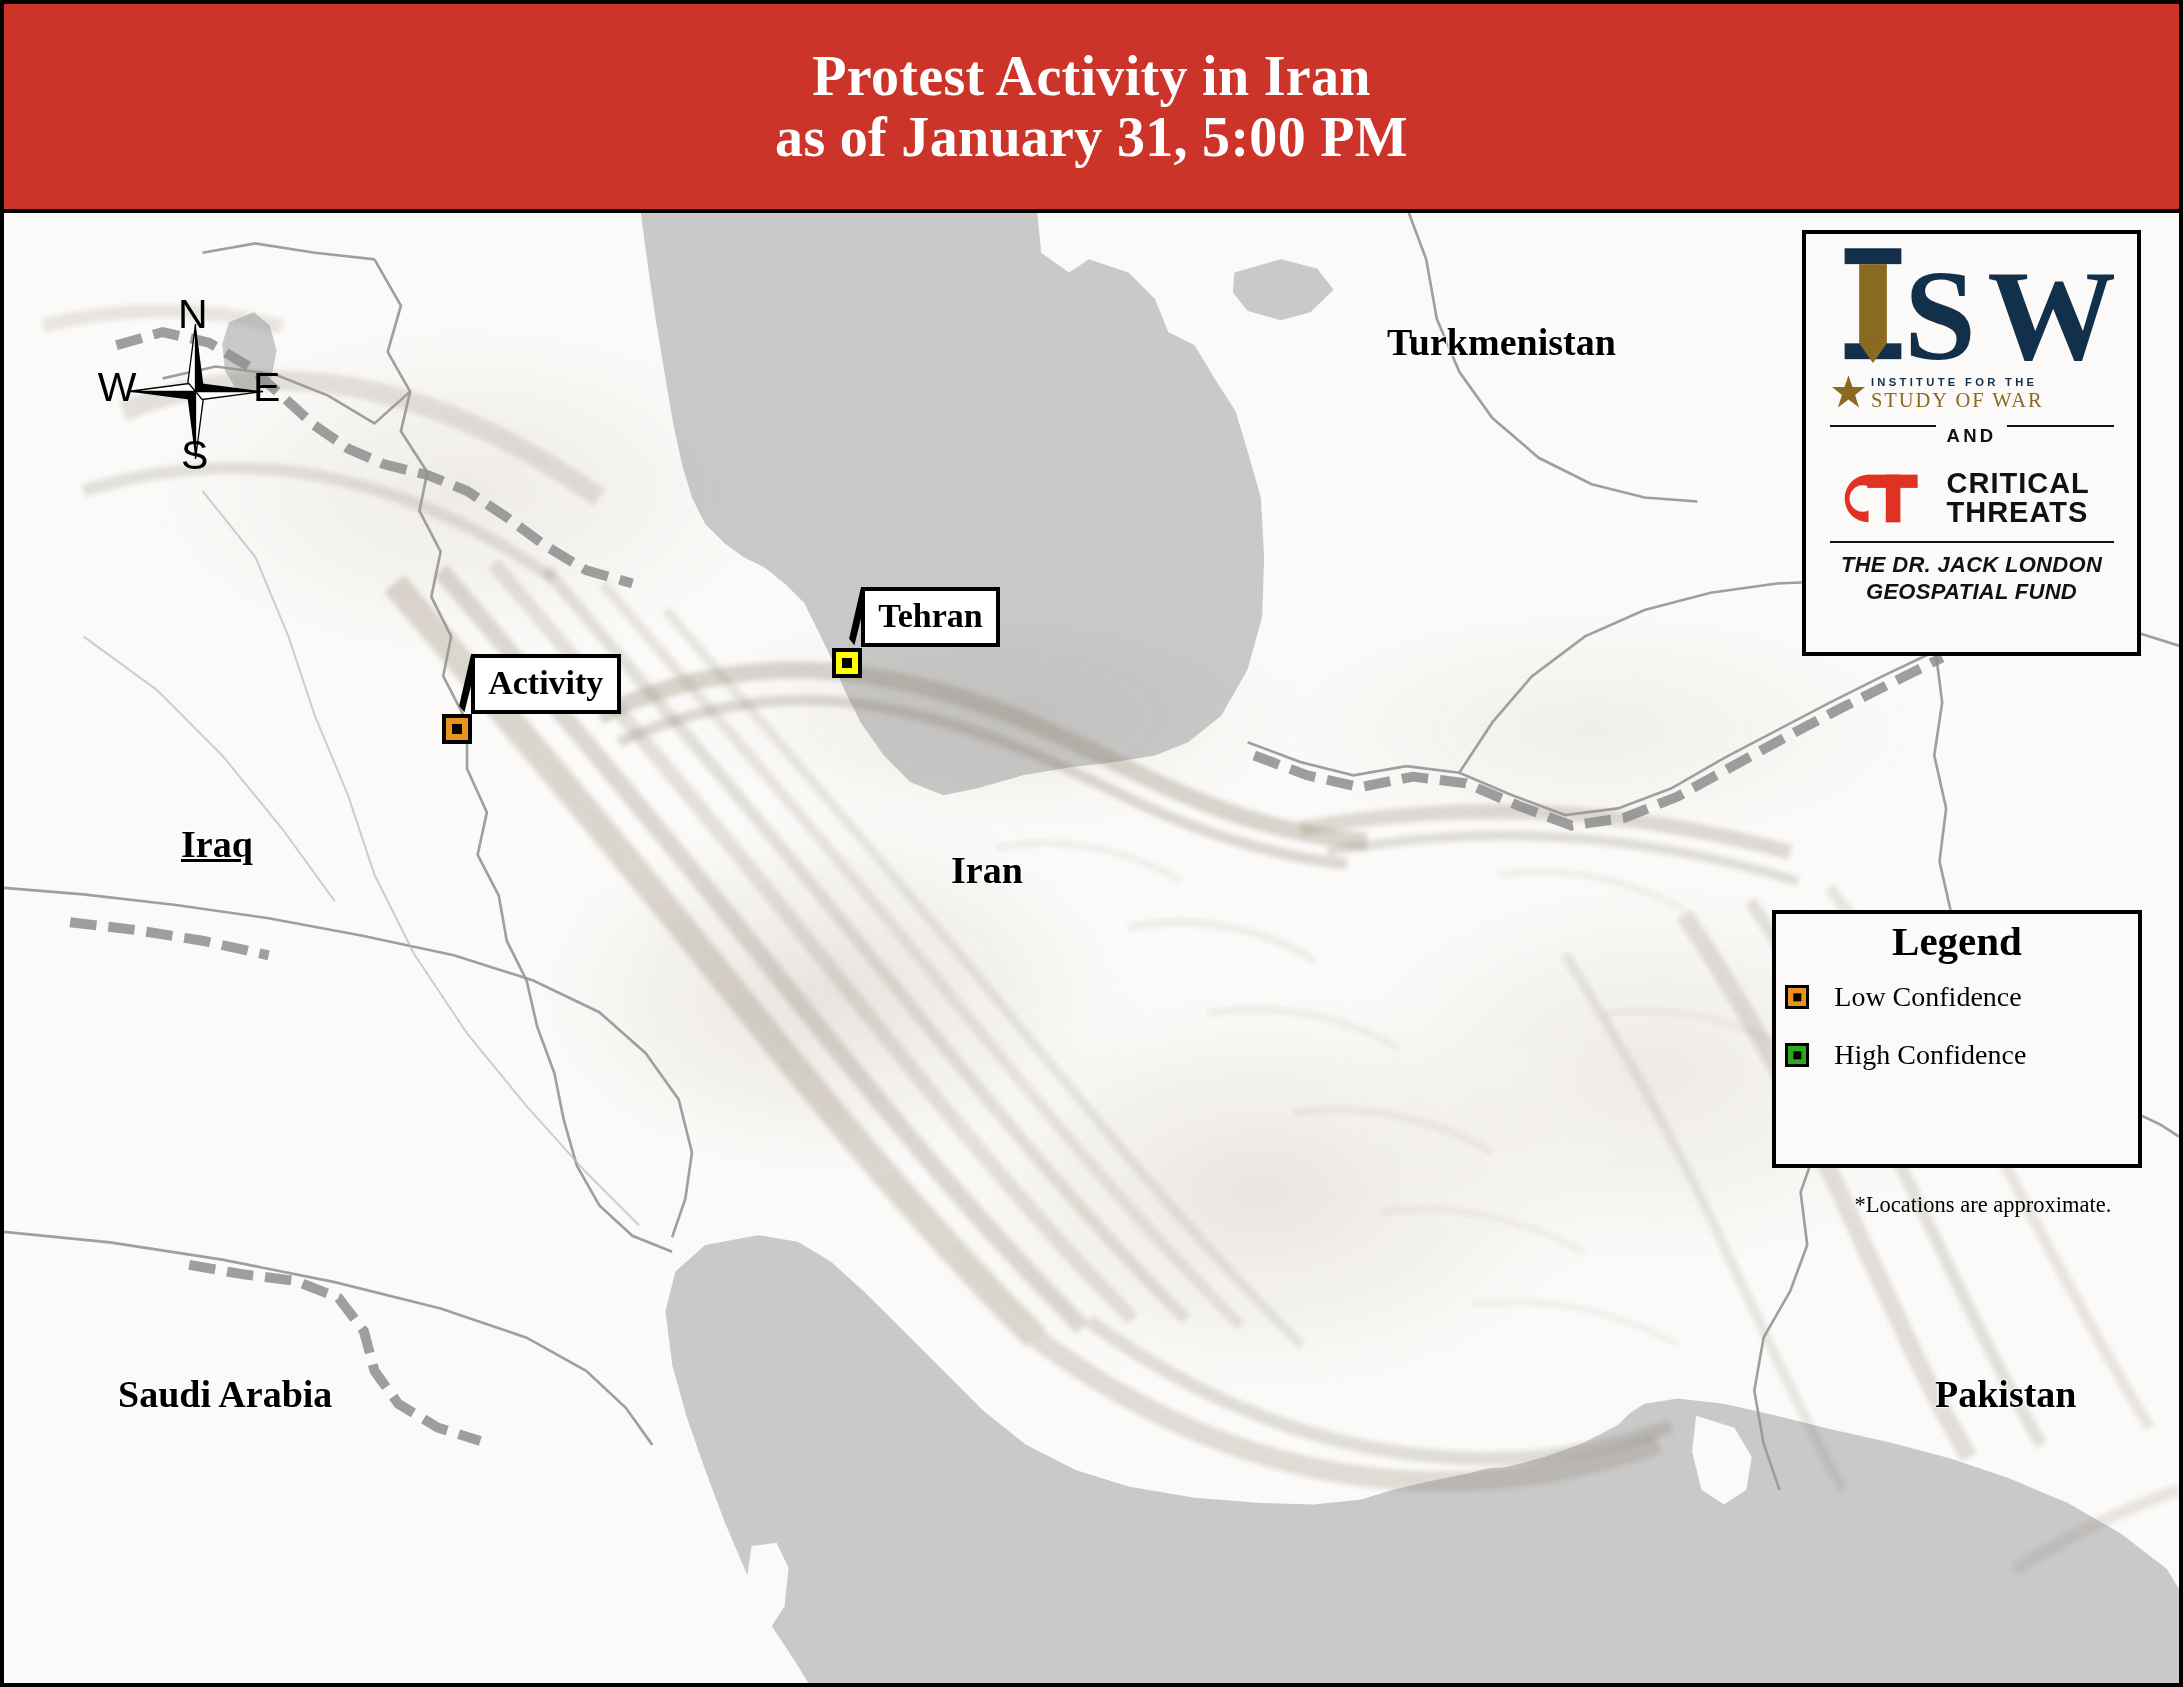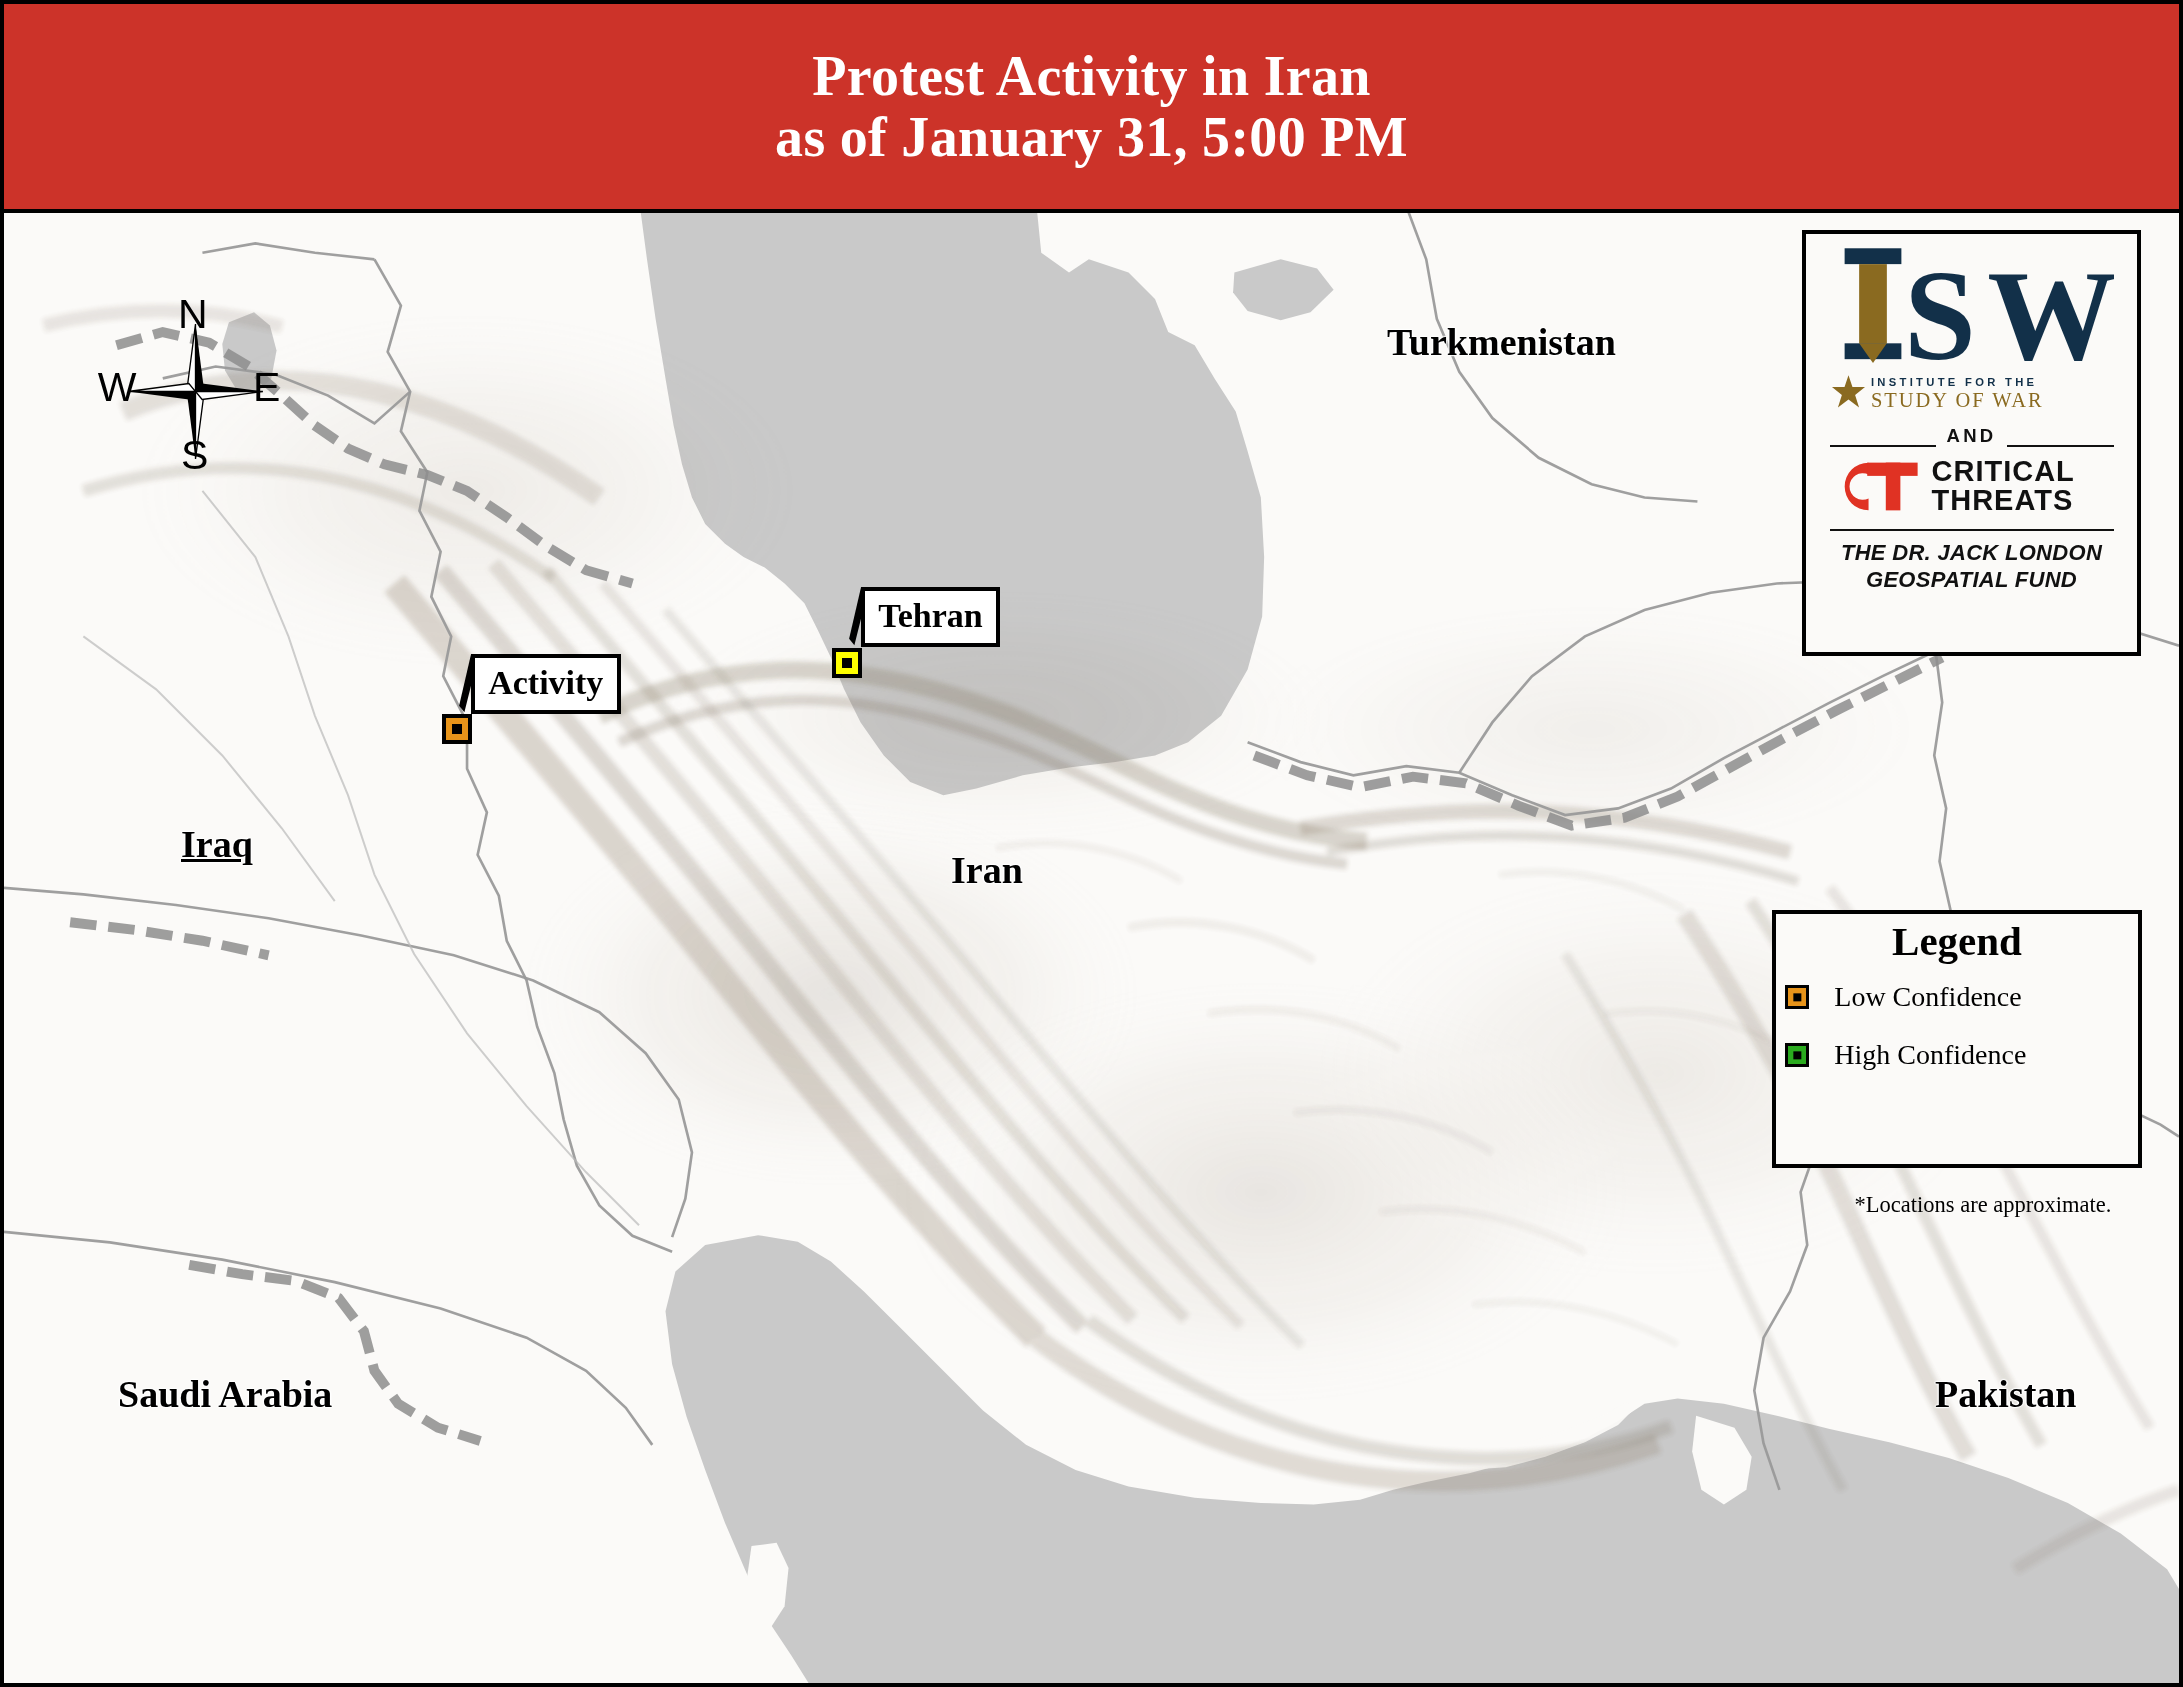--- a/index.html
+++ b/index.html
@@ -181,24 +181,24 @@
     height: 132px;
   }
   #isw-sub {
     display: block;
     width: 284px;
     height: 44px;
     margin-top: -4px;
   }
   #and-divider {
     display: flex;
-    align-items: flex-end;
+    align-items: flex-start;
     width: 284px;
     margin-top: 9.3px;
-    margin-bottom: 5px;
+    margin-bottom: 17px;
   }
   #and-divider .rule {
     flex: 1;
     height: 2px;
     background: #111;
   }
   #and-divider .and-text {
     font-family: "Liberation Sans", sans-serif;
     font-weight: bold;
     font-size: 18.5px;
@@ -207,21 +207,21 @@
     color: #111;
   }
   #ct-row {
     display: flex;
     align-items: center;
     width: 284px;
     margin-top: 4px;
   }
   #ct-mark { width: 97px; height: 61px; flex: 0 0 auto; }
   #ct-words {
-    margin-left: 5px;
+    margin-left: 20px;
     font-family: "Liberation Sans", sans-serif;
     font-weight: bold;
     font-size: 29px;
     line-height: 1.02;
     letter-spacing: 1px;
     color: #111;
   }
   #fund-rule {
     width: 284px;
     height: 2px;

